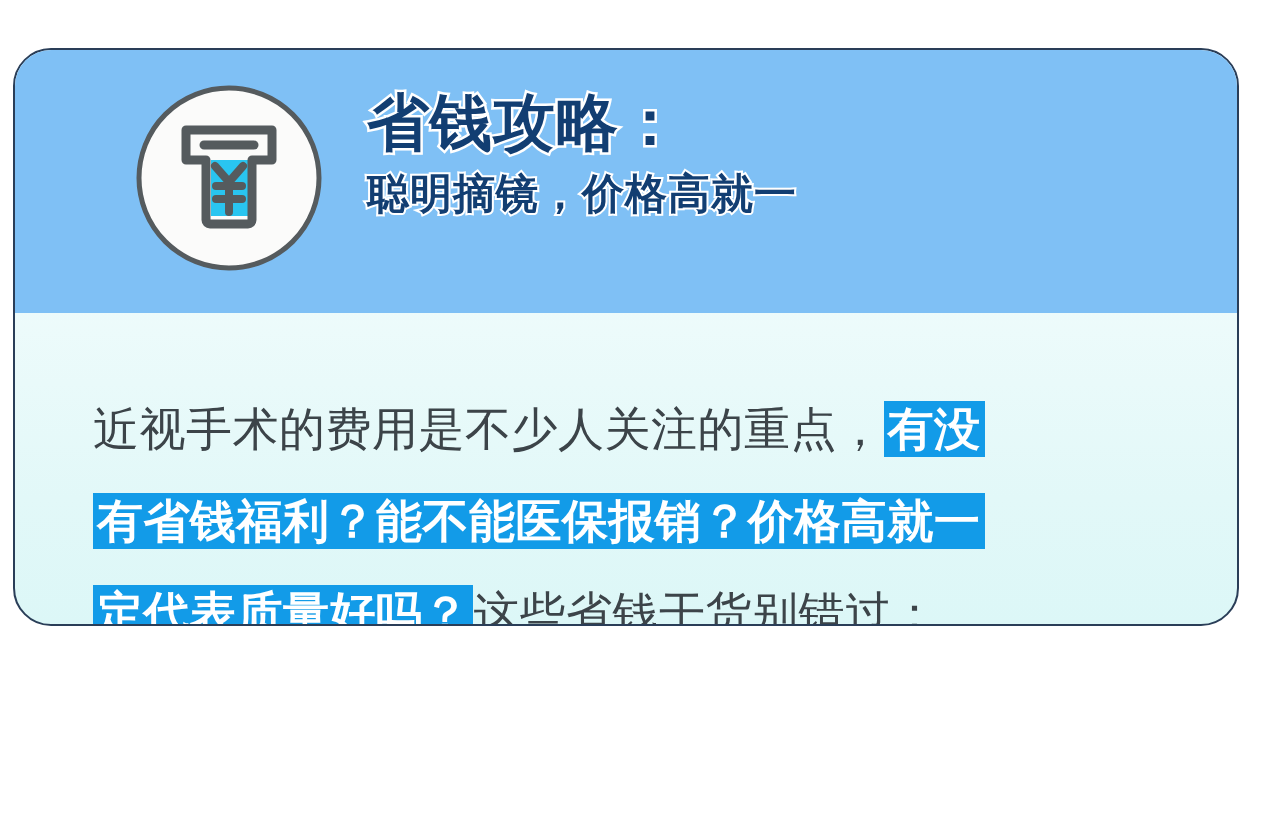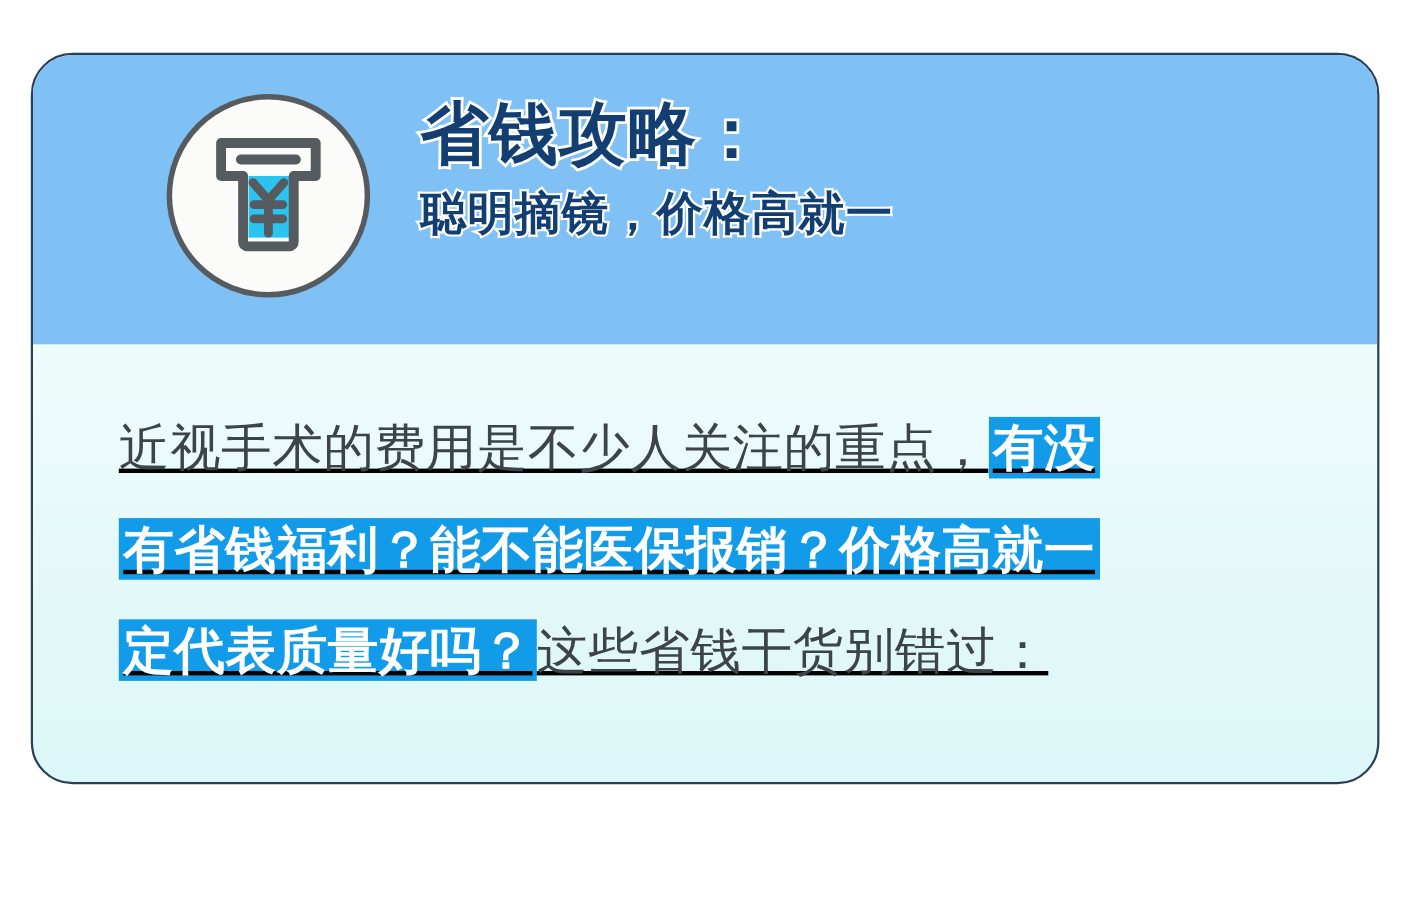--- a/index.html
+++ b/index.html
@@ -10,24 +10,24 @@
     width: 1280px;
     height: 816px;
     background: #ffffff;
     font-family: "Liberation Sans", "DejaVu Sans", sans-serif;
     overflow: hidden;
   }
 
   
   .card {
     position: absolute;
-    left: 28px;
+    left: 13px;
     top: 48px;
     width: 1226px;
-    height: 665px;
+    height: 578px;
     box-sizing: border-box;
     border: 2.5px solid #2A3E58;
     border-radius: 38px;
     overflow: hidden;
     background: linear-gradient(180deg, #FAFFFF 0%, #F0FCFC 38%, #E2F8F8 78%, #DCF7F7 100%);
   }
 
   
   .card-header {
     position: absolute;
@@ -79,23 +79,22 @@
     margin: 12px 0 0 0;
     white-space: nowrap;
   }
 
   
   .card-body {
     position: absolute;
     left: 0;
     top: 263px;
     width: 100%;
-    padding: 52px 0 0 0;
+    padding: 74px 0 0 0;
     box-sizing: border-box;
-    text-decoration: underline;
   }
   .body-line {
     margin: 0 0 8px 0;
     padding-left: 78px;
     font-size: 46px;
     line-height: 84px;
     color: #3C4449;
     white-space: nowrap;
     letter-spacing: 0.5px;
   }

